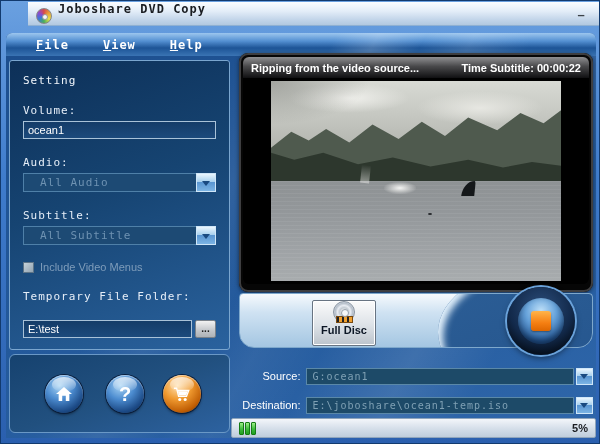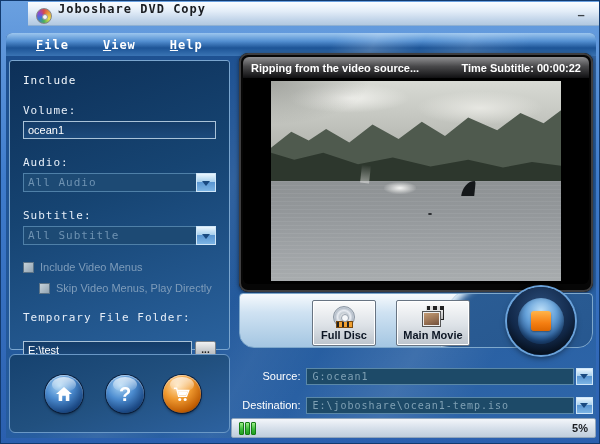--- a/index.html
+++ b/index.html
@@ -63,21 +63,21 @@
   .text-input {
     width:100%; height:18px; margin-top:4px;
     background:linear-gradient(180deg,#143c68 0%,#1c4a7c 100%);
     border:1px solid #a9c2d8; color:#fff; font:11px "Liberation Sans", sans-serif;
     padding:0 4px; outline:none;
   }
   .dropdown { display:flex; margin-top:4px; height:19px; }
   .dd-field {
     flex:1; background:#1d4a74; border:1px solid #4f80a8; border-right:none;
     color:#6e92b2; font:11px "DejaVu Sans Mono", monospace; letter-spacing:1px;
-    line-height:17px; padding-left:4px; overflow:hidden; white-space:nowrap;
+    line-height:17px; padding-left:16px; overflow:hidden; white-space:nowrap;
   }
   .dd-arrow {
     width:20px; border:1px solid #cfe6f8;
     background:linear-gradient(180deg,#eaf6fe 0%,#a9d1ee 45%,#5a96d2 50%,#7cb4e4 100%);
     display:flex; align-items:center; justify-content:center; cursor:pointer;
   }
   .dd-arrow span { width:0; height:0; border:4px solid transparent; border-top:5px solid #1a4a80; margin-top:5px; }
   .cb-row { display:flex; align-items:center; gap:6px; margin-top:16px; }
   .cb-row.indent { margin-left:16px; margin-top:9px; }
   .checkbox { width:11px; height:11px; border:1px solid #5d7487;
@@ -156,21 +156,21 @@
     background:linear-gradient(180deg,#f6fafd 0%,#cfe2f2 35%,#a4c6e2 100%);
     border:1px solid #7ea8cc;
   }
   .mode-curve { position:absolute; top:-26px; right:-46px; width:200px; height:128px; border-radius:50%;
     background:linear-gradient(160deg,#2c5e96 0%,#24548c 100%);
     box-shadow:inset 10px 5px 7px -5px #e2f1fc; }
   .mode-btn {
     position:absolute; top:6px; height:46px; border:1px solid #687482; border-radius:2px;
     background:linear-gradient(180deg,#fbfbfb 0%,#dde2e7 55%,#bcc4cc 100%);
     box-shadow:inset 0 0 0 1px #fff;
-    display:flex; flex-direction:column; align-items:center; justify-content:center; gap:1px; cursor:pointer;
+    display:flex; flex-direction:column; align-items:center; justify-content:flex-start; gap:1px; cursor:pointer;
   }
   .mode-btn-label { font:bold 11px "Liberation Sans", sans-serif; color:#0c1624; }
   .btn-fulldisc { left:72px; width:64px; } .btn-mainmovie { left:156px; width:74px; }
 
   .disc-icon { position:relative; width:22px; height:22px; border-radius:50%; border:1px solid #8a95a2;
     background:radial-gradient(circle,#ececec 16%,#c2cad2 30%,#e8ecf2 46%,#b6bfca 62%,#dfe5ec 78%,#a8b2c0 100%); }
   .disc-icon::after { content:''; position:absolute; left:7px; top:7px; width:6px; height:6px;
     border-radius:50%; background:#f6f8fa; border:1px solid #98a2ae; }
   .disc-film { position:absolute; left:2px; bottom:-1px; width:17px; height:7px; border:1px solid #7a4a10;
     background:repeating-linear-gradient(90deg,#222 0 2px,#f0a030 2px 5px); }
@@ -231,21 +231,21 @@
 
   <div class="content-bg"></div>
 
   <div class="menubar">
     <div class="menu-item"><span class="mn">F</span><span>ile</span></div>
     <div class="menu-item"><span class="mn">V</span><span>iew</span></div>
     <div class="menu-item"><span class="mn">H</span><span>elp</span></div>
   </div>
 
   <div class="settings-panel">
-    <div class="panel-title">Include</div>
+    <div class="panel-title">Setting</div>
 
     <div class="field-label">Volume:</div>
     <input class="text-input" type="text" value="ocean1" style="">
 
     <div class="field-label">Audio:</div>
     <div class="dropdown">
       <div class="dd-field">All Audio</div>
       <div class="dd-arrow">
           <span></span>
         </div>
@@ -255,24 +255,20 @@
     <div class="dropdown">
       <div class="dd-field">All Subtitle</div>
       <div class="dd-arrow">
           <span></span>
         </div>
     </div>
 
     <div class="cb-row">
       <div class="checkbox"></div>
       <div class="cb-label">Include Video Menus</div>
-    </div>
-    <div class="cb-row indent">
-      <div class="checkbox"></div>
-      <div class="cb-label">Skip Video Menus, Play Directly</div>
     </div>
 
     <div class="field-label">Temporary File Folder:</div>
     <div class="folder-row">
       <input class="text-input" type="text" value="E:\test" style="">
       <div class="browse-btn">...</div>
     </div>
   </div>
 
   <div class="nav-panel">
@@ -317,27 +313,20 @@
   </div>
 
   <div class="mode-panel">
     <div class="mode-curve"></div>
     <div class="mode-btn btn-fulldisc">
       <div class="disc-icon">
         <div class="disc-film"></div>
       </div>
       <div class="mode-btn-label">Full Disc</div>
     </div>
-    <div class="mode-btn btn-mainmovie">
-      <div class="film-icon">
-        <div class="film-back"></div>
-        <div class="film-front"></div>
-      </div>
-      <div class="mode-btn-label">Main Movie</div>
-    </div>
   </div>
 
   <div class="stop-btn">
     <div class="stop-inner">
       <div class="stop-square"></div>
     </div>
   </div>
 
   <div class="io-row row-source">
     <div class="io-label">Source:</div>

